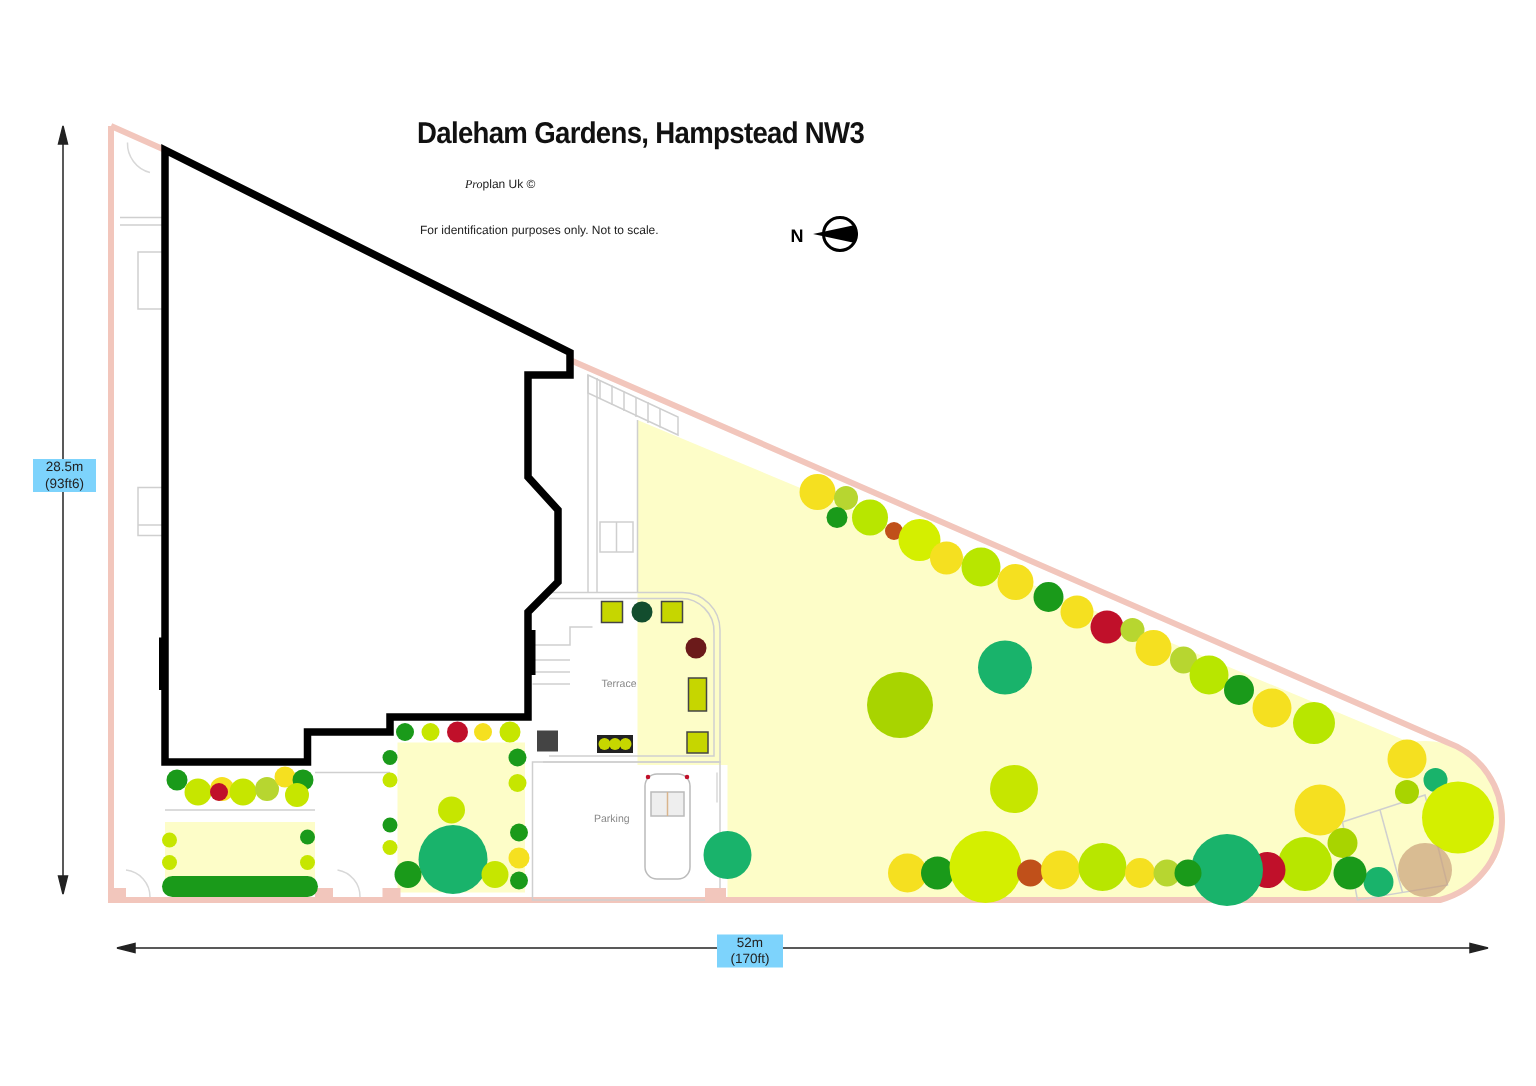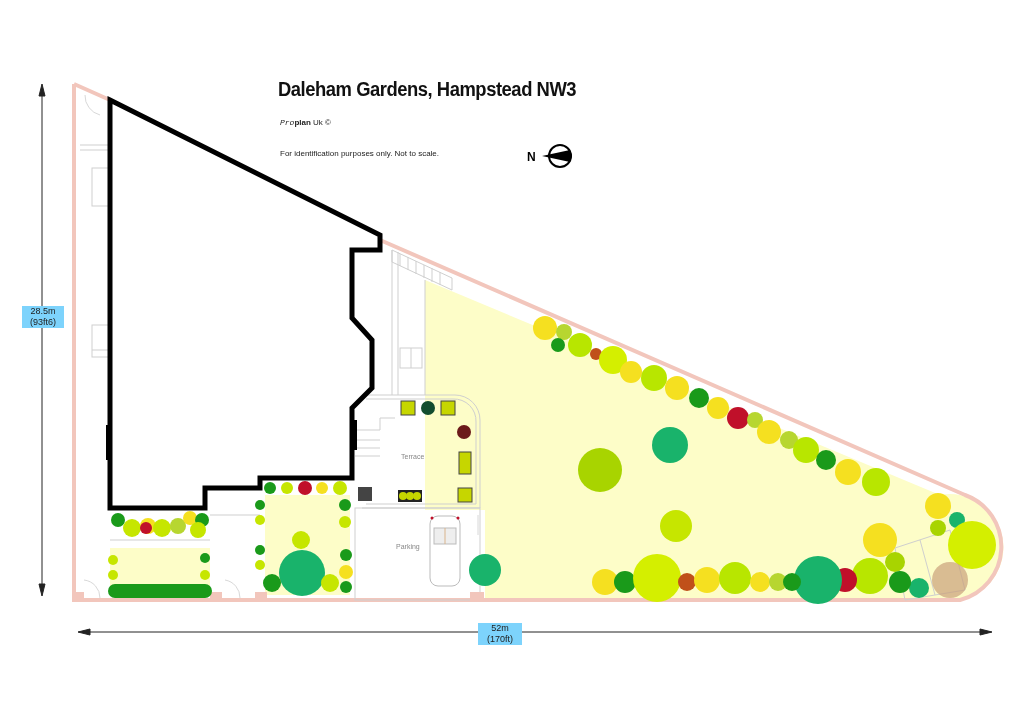--- a/index.html
+++ b/index.html
@@ -1,21 +1,21 @@
 <!DOCTYPE html>
 <html><head>
 <meta charset="utf-8">
 <style>
   html,body{margin:0;padding:0;background:#ffffff;}
   body{width:1024px;height:724px;position:relative;overflow:hidden;font-family:"Liberation Sans",sans-serif;}
   .title{position:absolute;left:278px;top:78px;font-family:"Liberation Sans",sans-serif;font-weight:bold;font-size:20px;color:#111;letter-spacing:-0.5px;transform:scaleX(0.92);transform-origin:left top;white-space:nowrap;}
   .subtitle{position:absolute;left:280px;top:105px;font-size:8px;color:#222;white-space:nowrap;margin-top:44px;}
   .credit{position:absolute;left:280px;top:118px;font-size:8px;color:#222;white-space:nowrap;}
-  .credit .pro{font-family:Liberation Mono, monospace;font-style:italic;}
-  .credit .plan{font-weight:bold;}
+  .credit .pro{font-family:Liberation Serif, serif;font-style:italic;margin-left:30px;}
+  .credit .plan{font-weight:normal;}
   .dim-label{position:absolute;font-size:9px;color:#222;text-align:center;line-height:11px;background:#7dd3fc;}
   .plan-label{position:absolute;font-size:7px;color:#888;}
   svg{position:absolute;left:0;top:0;}
 </style>
 </head>
 <body>
 
 <svg width="1024" height="724" viewBox="0 0 1024 724">
 
   <path d="M425,280 L940,495 A52,52 0 0 1 960,600 L485,600 L485,510 L425,510 Z" fill="#fdfdc8" stroke="none"></path>

